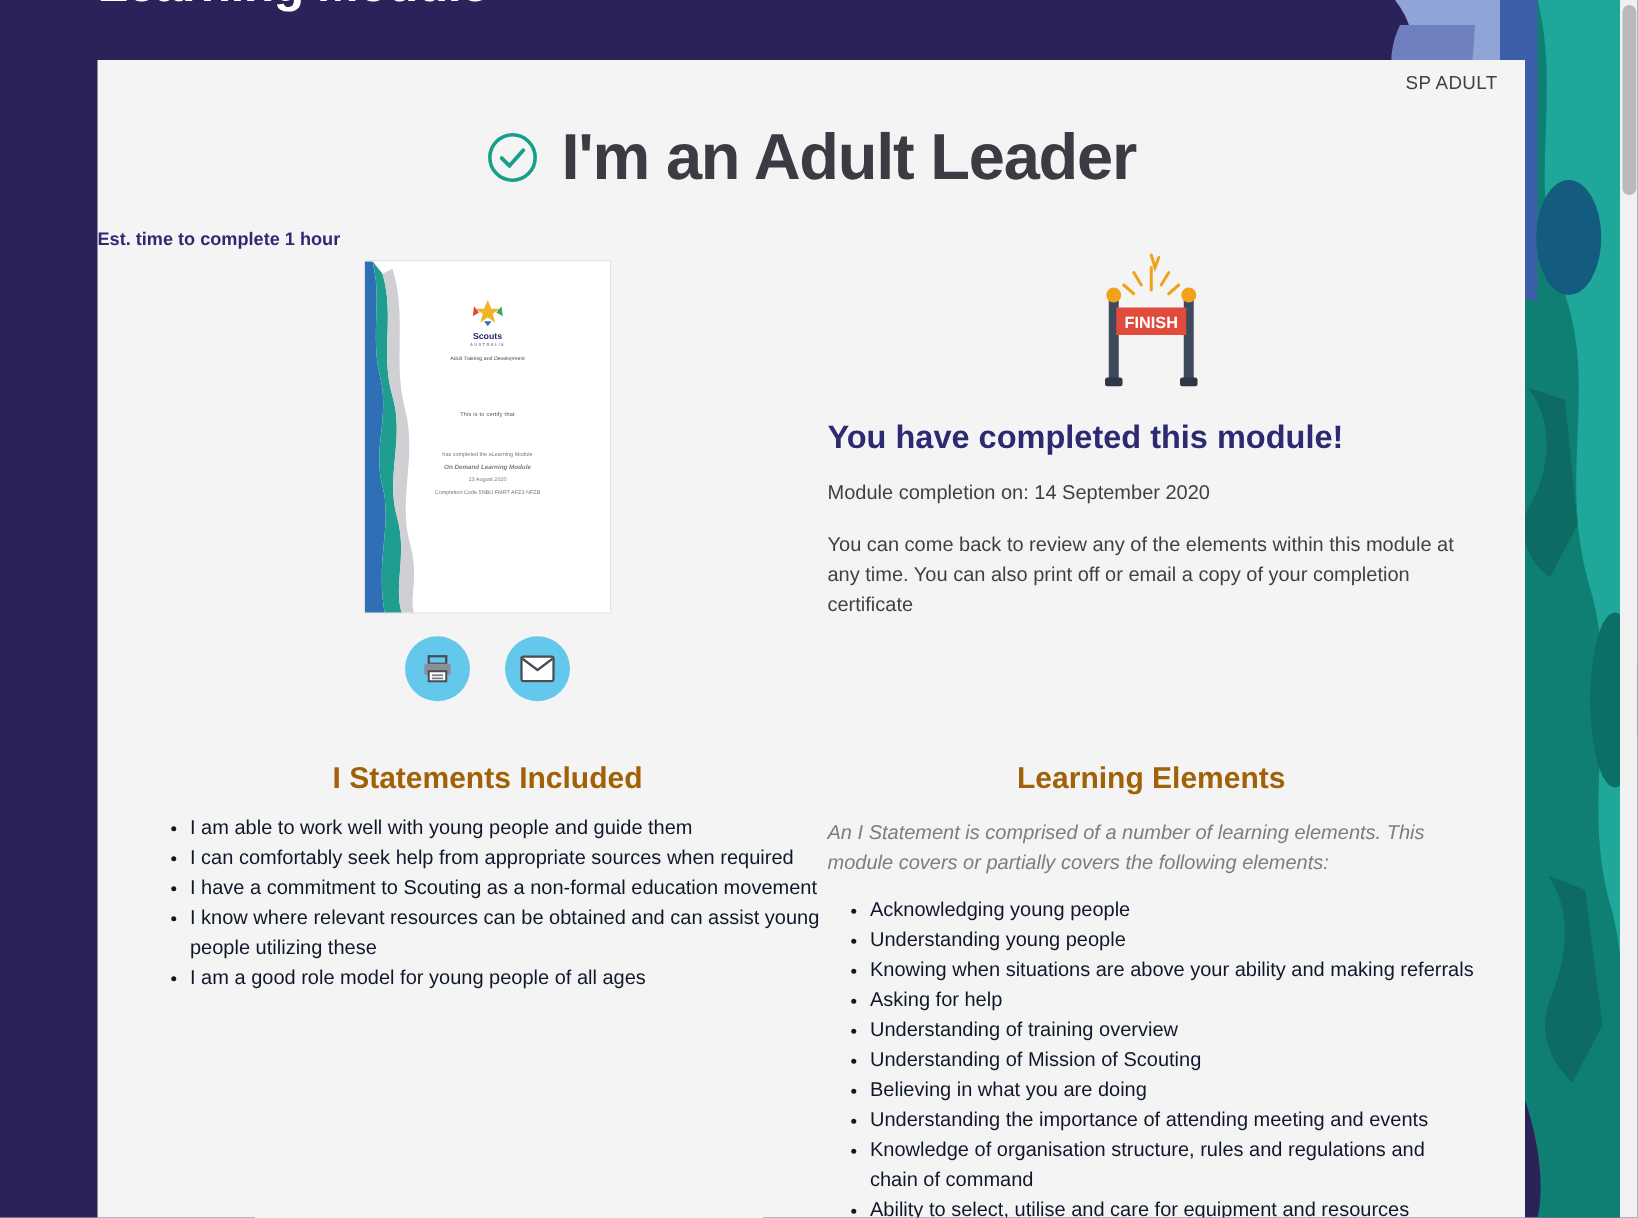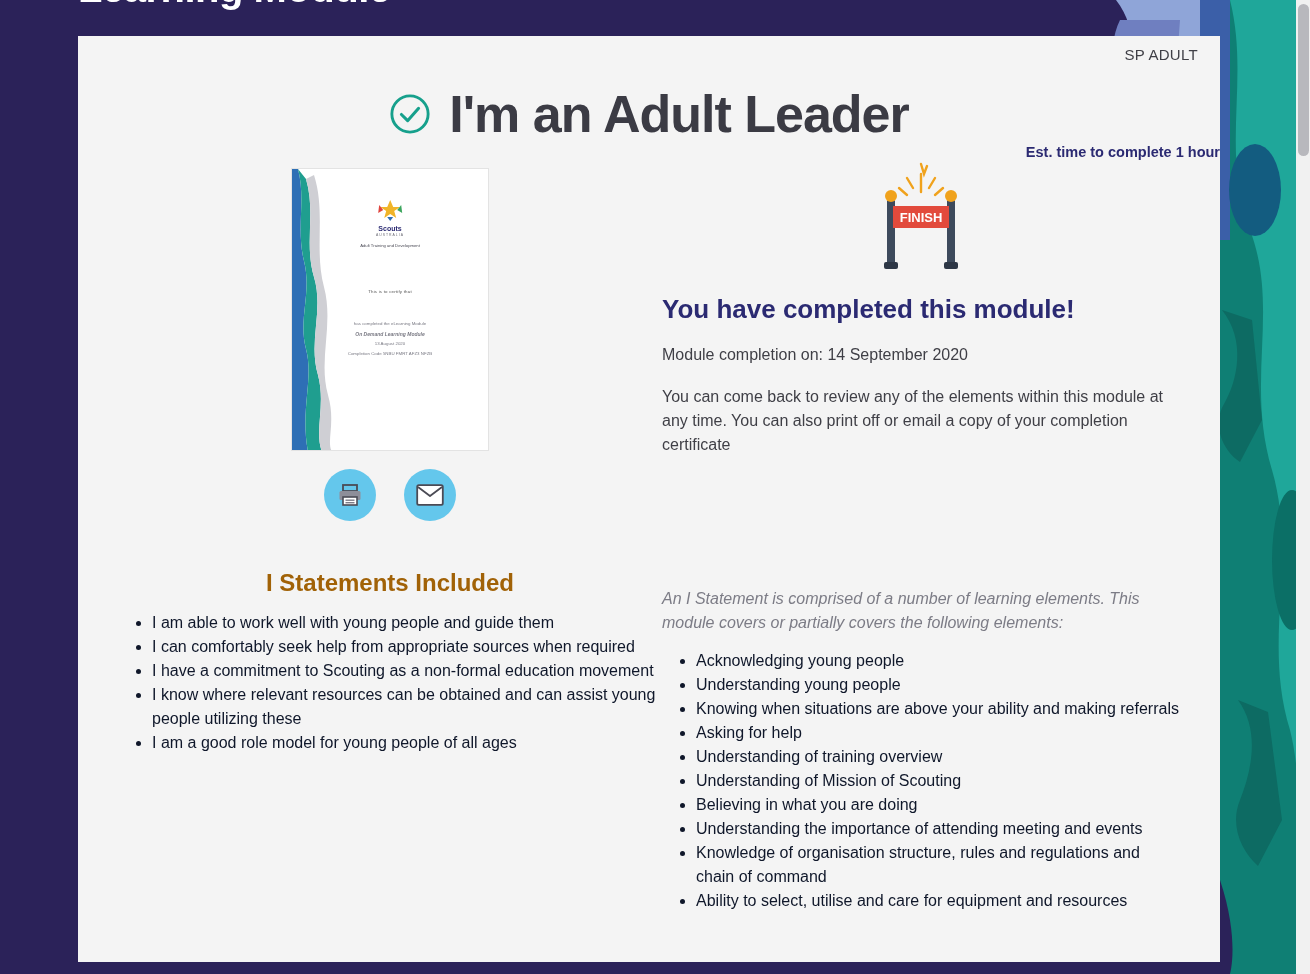--- a/index.html
+++ b/index.html
@@ -32,21 +32,21 @@
     font-size: 40px;
     font-weight: bold;
     letter-spacing: -0.5px;
     white-space: nowrap;
   }
 
   
   #card {
     position: absolute;
     left: 78px;
-    top: 36px;
+    top: 48px;
     width: 1142px;
     height: 926px;
     background: #f4f4f4;
     z-index: 2;
     overflow: hidden;
   }
 
   #module-code {
     position: absolute;
     right: 22px;
@@ -70,21 +70,22 @@
     color: #3b3b44;
     letter-spacing: -1px;
   }
   .check-circle {
     width: 42px;
     height: 42px;
     flex: 0 0 auto;
   }
 
   #est-time {
-    text-align: right;
+    text-align: left;
+    margin-top: 28px;
     font-size: 14.5px;
     font-weight: bold;
     color: #2b2a72;
   }
 
   
   .cols {
     display: flex;
     padding: 0 40px;
   }
@@ -340,20 +341,21 @@
       <ul class="items">
         <li>I am able to work well with young people and guide them</li>
         <li>I can comfortably seek help from appropriate sources when required</li>
         <li>I have a commitment to Scouting as a non-formal education movement</li>
         <li>I know where relevant resources can be obtained and can assist young people utilizing these</li>
         <li>I am a good role model for young people of all ages</li>
       </ul>
     </div>
 
     <div class="col-right">
+      <h2 class="sect-title">Learning Elements</h2>
       <p class="sect-intro">An I Statement is comprised of a number of learning elements. This module covers or partially covers the following elements:</p>
       <ul class="items">
         <li>Acknowledging young people</li>
         <li>Understanding young people</li>
         <li>Knowing when situations are above your ability and making referrals</li>
         <li>Asking for help</li>
         <li>Understanding of training overview</li>
         <li>Understanding of Mission of Scouting</li>
         <li>Believing in what you are doing</li>
         <li>Understanding the importance of attending meeting and events</li>

